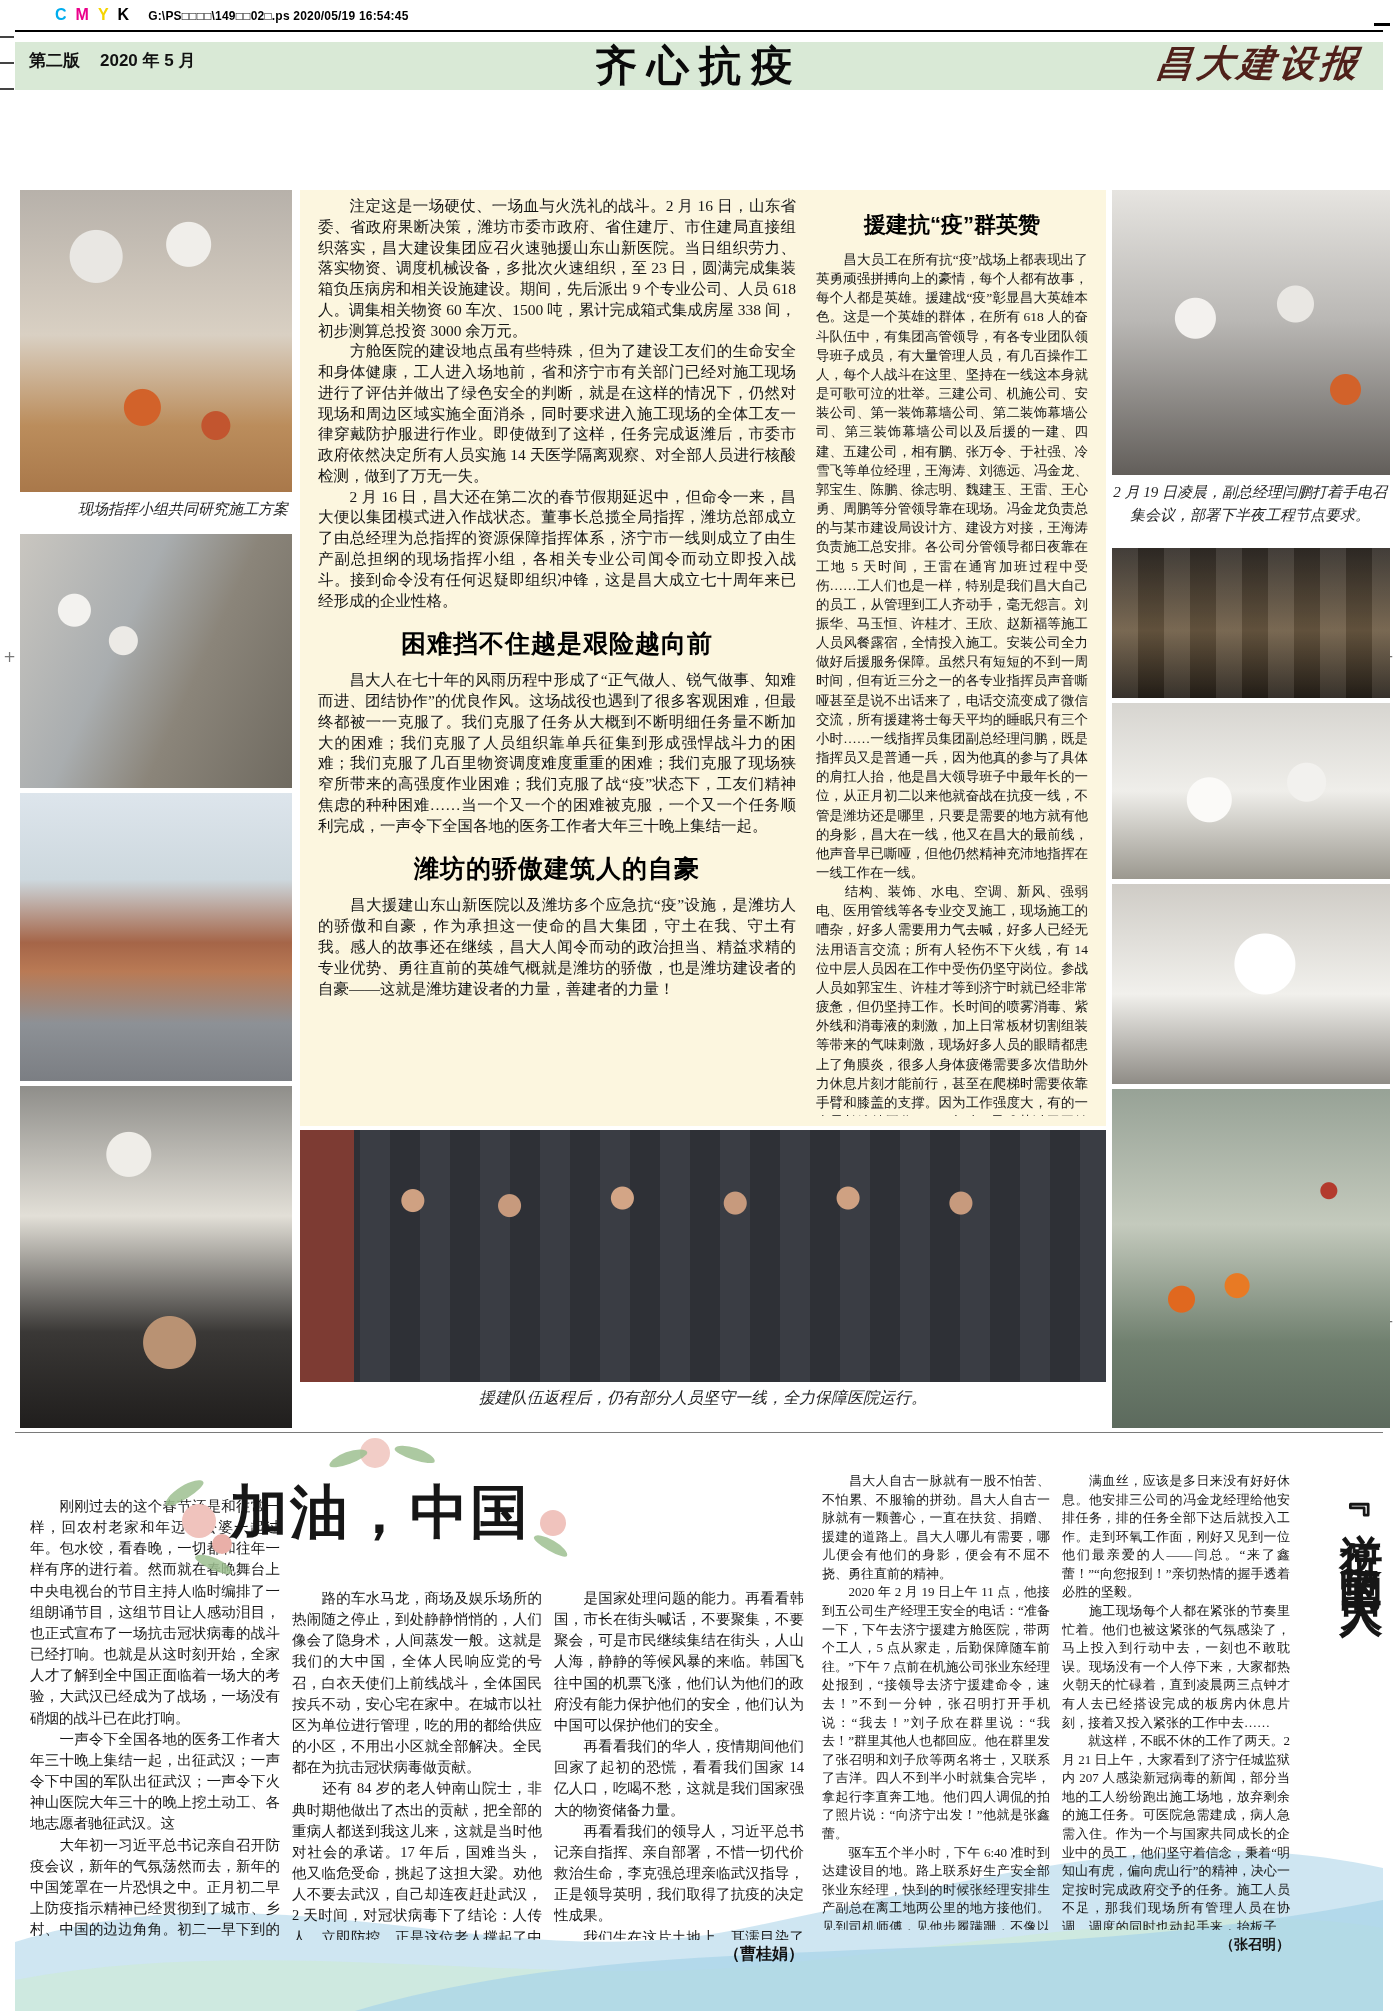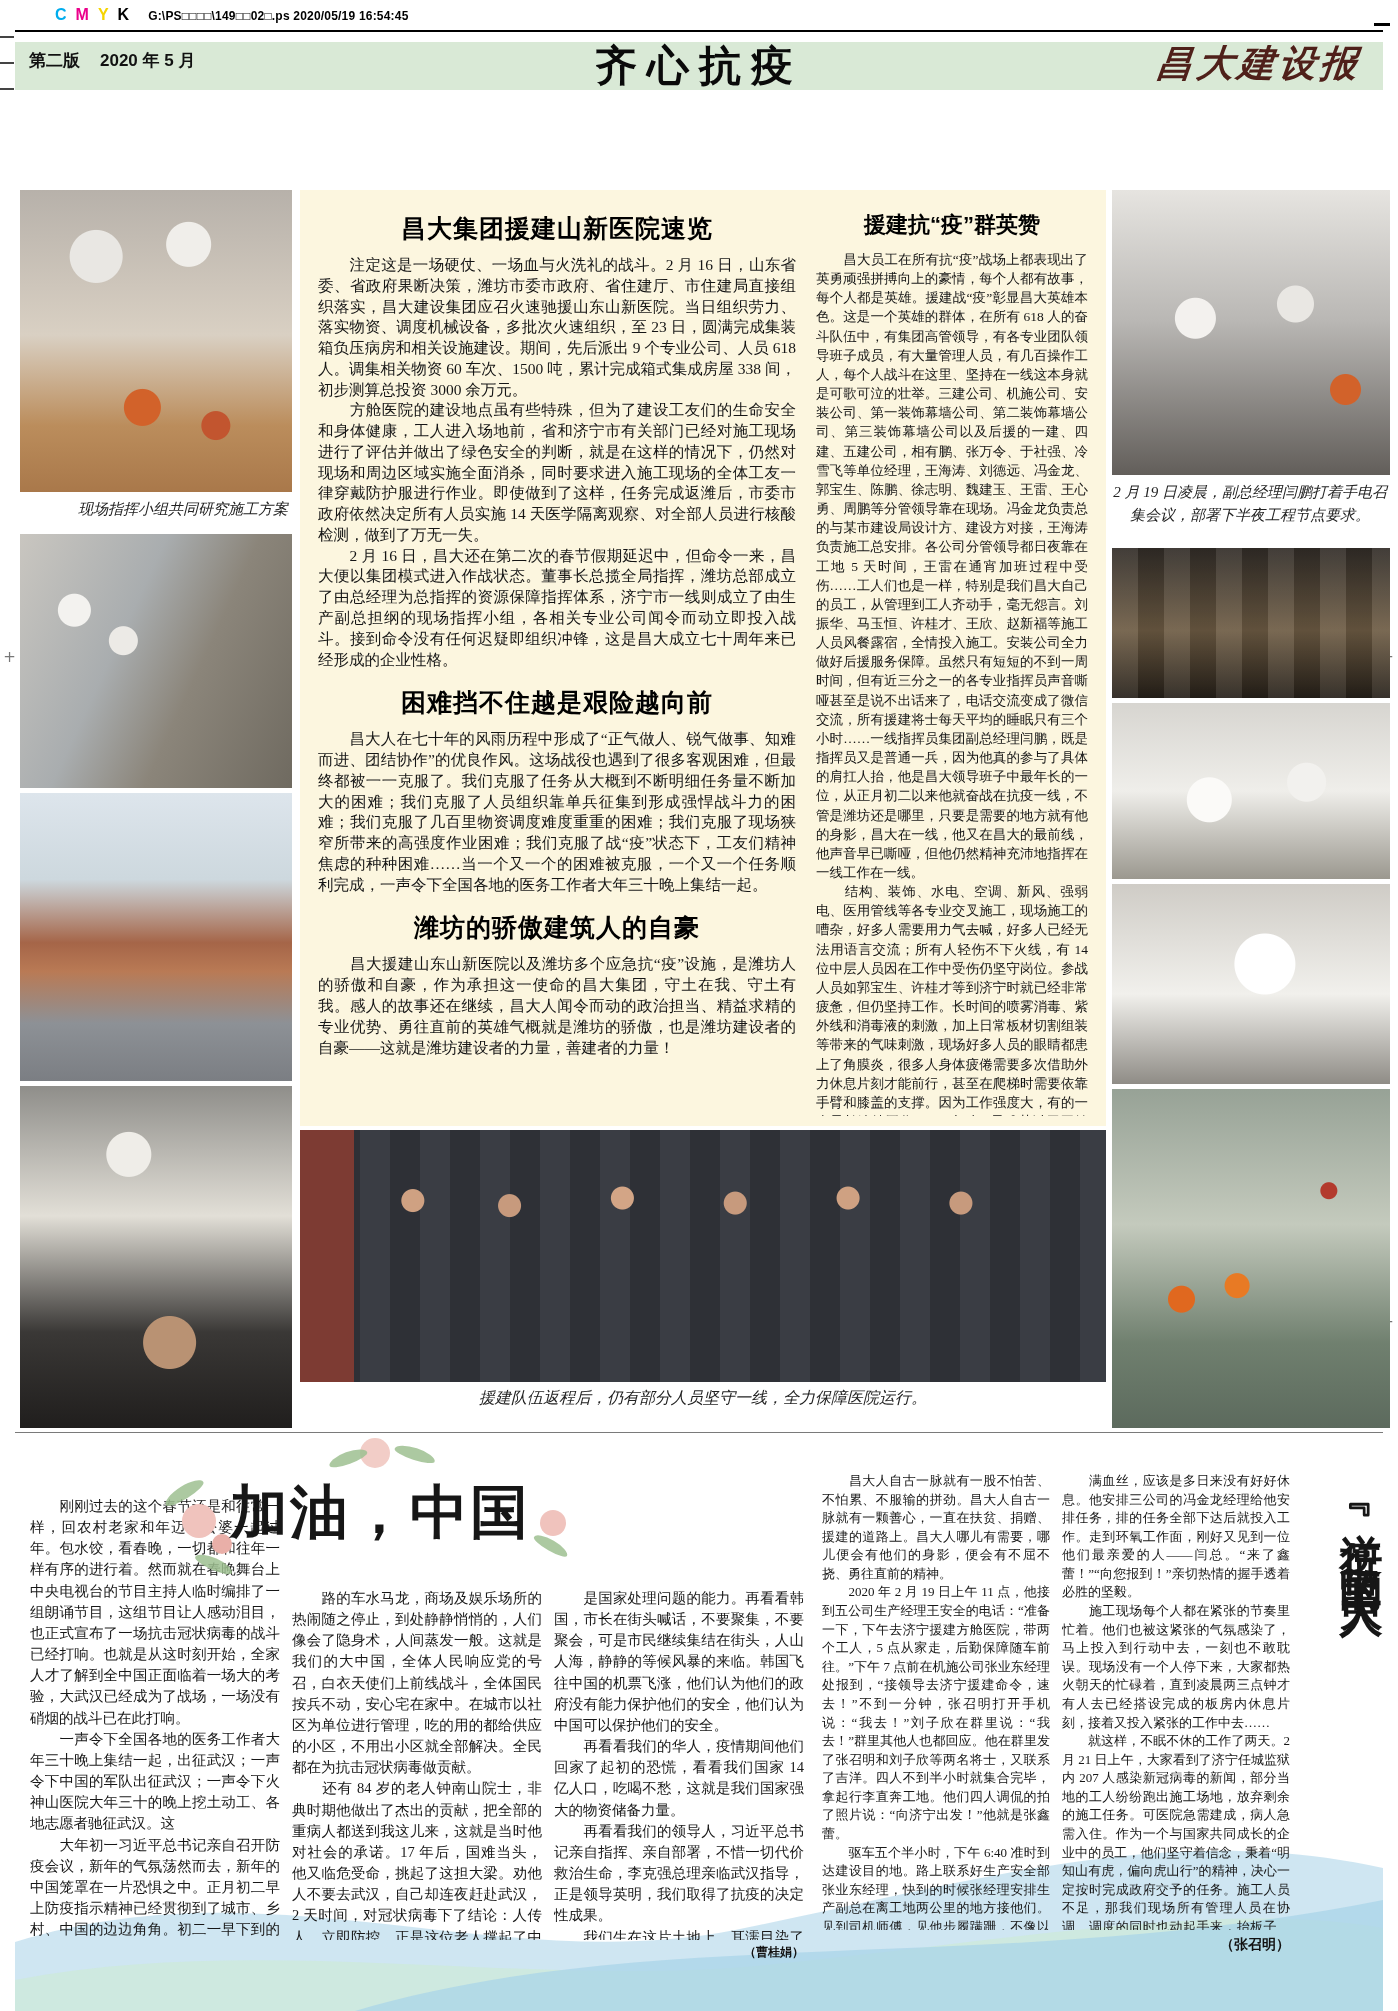--- a/index.html
+++ b/index.html
@@ -111,21 +111,21 @@
                  letter-spacing:2px;color:#161616;}
   .fl{position:absolute;border-radius:50%;}
   .leaf{position:absolute;border-radius:50% 50% 50% 50%/60% 60% 40% 40%;background:#9dbf90;opacity:.85;}
 
   .bcol{position:absolute;top:1588px;height:352px;width:250px;overflow:hidden;z-index:2;
         font-size:14.5px;line-height:1.46;text-align:justify;white-space:pre-line;color:#171717;}
   .bcol1{left:30px;top:1496px;height:444px;}
   .bcol2{left:292px;}
   .bcol3{left:554px;}
   .sig1{position:absolute;left:554px;top:1944px;width:250px;text-align:right;font-weight:bold;
-        font-size:12px;z-index:2;}
+        font-size:16px;z-index:2;}
   .rcol{position:absolute;top:1472px;height:458px;width:228px;overflow:hidden;z-index:2;
         font-size:13px;line-height:1.43;text-align:justify;white-space:pre-line;color:#171717;}
   .rcol1{left:822px;}
   .rcol2{left:1062px;}
   .sig2{position:absolute;left:1062px;top:1936px;width:228px;text-align:right;font-weight:bold;
         font-size:14px;z-index:2;}
   .vtitle{position:absolute;left:1302px;top:1490px;width:88px;height:505px;z-index:2;
           writing-mode:vertical-rl;text-orientation:upright;font-family:"Liberation Serif",serif;
           font-weight:bold;font-size:43px;letter-spacing:9px;color:#161616;}
 
@@ -163,21 +163,20 @@
 
 
   <div class="ph ph-meeting1" style="left:20px;top:190px;width:272px;height:302px"></div>
   <div class="caption cap-right" style="left:20px;top:498px;width:268px">现场指挥小组共同研究施工方案</div>
   <div class="ph ph-site-steel" style="left:20px;top:534px;width:272px;height:254px"></div>
   <div class="ph ph-building-crane" style="left:20px;top:793px;width:272px;height:288px"></div>
   <div class="ph ph-bottomleft" style="left:20px;top:1086px;width:272px;height:342px"></div>
 
   <div class="cream">
     <div class="main-col">
-      <div class="sec-title">昌大集团援建山新医院速览</div>
       <div class="sec-body">　　注定这是一场硬仗、一场血与火洗礼的战斗。2 月 16 日，山东省委、省政府果断决策，潍坊市委市政府、省住建厅、市住建局直接组织落实，昌大建设集团应召火速驰援山东山新医院。当日组织劳力、落实物资、调度机械设备，多批次火速组织，至 23 日，圆满完成集装箱负压病房和相关设施建设。期间，先后派出 9 个专业公司、人员 618 人。调集相关物资 60 车次、1500 吨，累计完成箱式集成房屋 338 间，初步测算总投资 3000 余万元。</div>
       <div class="sec-body">　　方舱医院的建设地点虽有些特殊，但为了建设工友们的生命安全和身体健康，工人进入场地前，省和济宁市有关部门已经对施工现场进行了评估并做出了绿色安全的判断，就是在这样的情况下，仍然对现场和周边区域实施全面消杀，同时要求进入施工现场的全体工友一律穿戴防护服进行作业。即使做到了这样，任务完成返潍后，市委市政府依然决定所有人员实施 14 天医学隔离观察、对全部人员进行核酸检测，做到了万无一失。</div>
       <div class="sec-body">　　2 月 16 日，昌大还在第二次的春节假期延迟中，但命令一来，昌大便以集团模式进入作战状态。董事长总揽全局指挥，潍坊总部成立了由总经理为总指挥的资源保障指挥体系，济宁市一线则成立了由生产副总担纲的现场指挥小组，各相关专业公司闻令而动立即投入战斗。接到命令没有任何迟疑即组织冲锋，这是昌大成立七十周年来已经形成的企业性格。</div>
       <div class="sec-title">困难挡不住越是艰险越向前</div>
       <div class="sec-body">　　昌大人在七十年的风雨历程中形成了“正气做人、锐气做事、知难而进、团结协作”的优良作风。这场战役也遇到了很多客观困难，但最终都被一一克服了。我们克服了任务从大概到不断明细任务量不断加大的困难；我们克服了人员组织靠单兵征集到形成强悍战斗力的困难；我们克服了几百里物资调度难度重重的困难；我们克服了现场狭窄所带来的高强度作业困难；我们克服了战“疫”状态下，工友们精神焦虑的种种困难……当一个又一个的困难被克服，一个又一个任务顺利完成，一声令下全国各地的医务工作者大年三十晚上集结一起。</div>
       <div class="sec-title">潍坊的骄傲建筑人的自豪</div>
       <div class="sec-body">　　昌大援建山东山新医院以及潍坊多个应急抗“疫”设施，是潍坊人的骄傲和自豪，作为承担这一使命的昌大集团，守土在我、守土有我。感人的故事还在继续，昌大人闻令而动的政治担当、精益求精的专业优势、勇往直前的英雄气概就是潍坊的骄傲，也是潍坊建设者的自豪——这就是潍坊建设者的力量，善建者的力量！</div>
     </div>
     <div class="side-col">
       <div class="side-title">援建抗“疫”群英赞</div>

